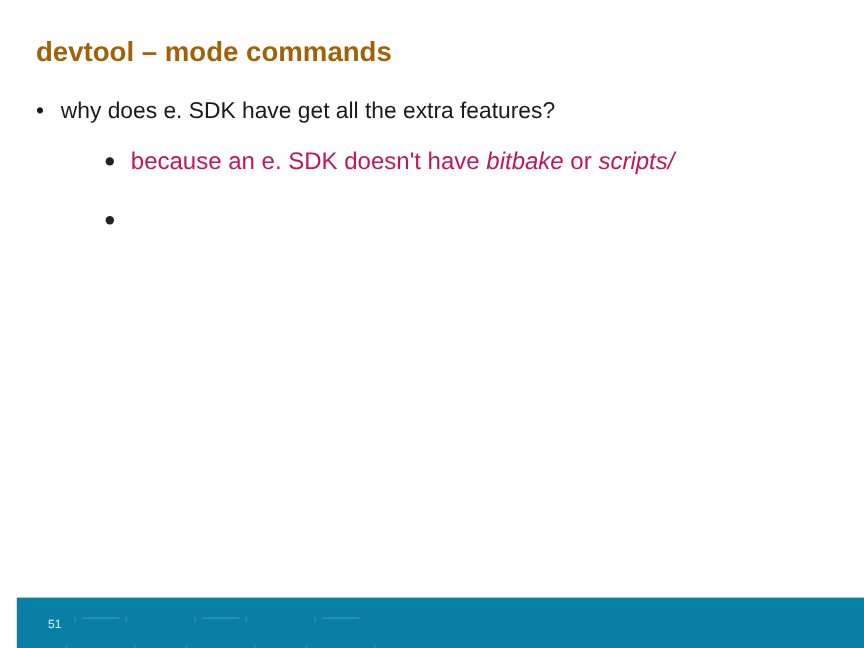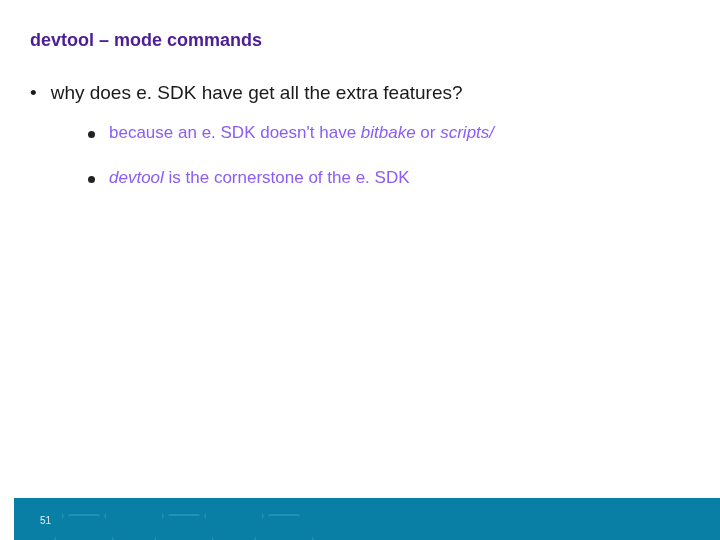--- a/index.html
+++ b/index.html
@@ -1,22 +1,22 @@
 <!DOCTYPE html>
 <html><head>
 <meta charset="utf-8">
 <style>
   * { margin: 0; padding: 0; box-sizing: border-box; }
   html, body { width: 720px; height: 540px; font-family: Arial, Helvetica, sans-serif; background: #fff; overflow: hidden; }
   .slide { position: relative; width: 720px; height: 540px; }
-  .title { position: absolute; top: 30px; left: 30px; font-size: 18px; font-weight: bold; color: #4c1d95; }
+  .title { position: absolute; top: 30px; left: 30px; font-size: 23px; font-weight: bold; color: #a16207; }
   .content { position: absolute; top: 82px; left: 30px; right: 30px; }
   .lvl1 { font-size: 19px; color: #1a1a1a; display: flex; margin-bottom: 18px; }
   .lvl1 .bullet { margin-right: 14px; }
-  .lvl2 { font-size: 17px; color: #8b5cf6; display: flex; align-items: flex-start; margin-left: 58px; margin-bottom: 22px; }
+  .lvl2 { font-size: 20px; color: #be185d; display: flex; align-items: flex-start; margin-left: 58px; margin-bottom: 22px; }
   .lvl2 .dot { width: 7px; height: 7px; border-radius: 50%; background: #222; margin-right: 14px; margin-top: 9px; flex-shrink: 0; }
   .lvl2 .text { line-height: 1.35; }
   .it { font-style: italic; }
   .footer { position: absolute; bottom: 0; left: 14px; width: 720px; height: 42px; background: #0a7fa6; }
   .footer-bg { position: absolute; inset: 0; overflow: hidden; opacity: 0.35; }
   .hex { position: absolute; border: 2px solid #4fb3d1; width: 60px; height: 52px; clip-path: polygon(25% 0%, 75% 0%, 100% 50%, 75% 100%, 25% 100%, 0% 50%); background: transparent; }
   .pagenum { position: absolute; left: 26px; bottom: 14px; font-size: 10px; color: #dff2f8; }
   .credit { position: absolute; right: 22px; bottom: 14px; font-size: 10px; color: #dff2f8; }
 </style>
 </head>
@@ -34,23 +34,20 @@
 
     <div class="lvl2">
       <span class="dot"></span>
       <span class="text">
         <span>because an e. SDK doesn't have </span><span class="it">bitbake</span><span> or </span><span class="it">scripts/</span>
       </span>
     </div>
 
     <div class="lvl2">
       <span class="dot"></span>
-      <span class="text">
-        <span class="it">devtool</span><span> is the cornerstone of the e. SDK</span>
-      </span>
     </div>
   </div>
 
   <div class="footer">
     <div class="footer-bg">
       <div class="hex" style="left:-10px; top:-8px;"></div>
       <div class="hex" style="left:40px; top:16px;"></div>
       <div class="hex" style="left:90px; top:-8px;"></div>
       <div class="hex" style="left:140px; top:16px;"></div>
       <div class="hex" style="left:190px; top:-8px;"></div>

